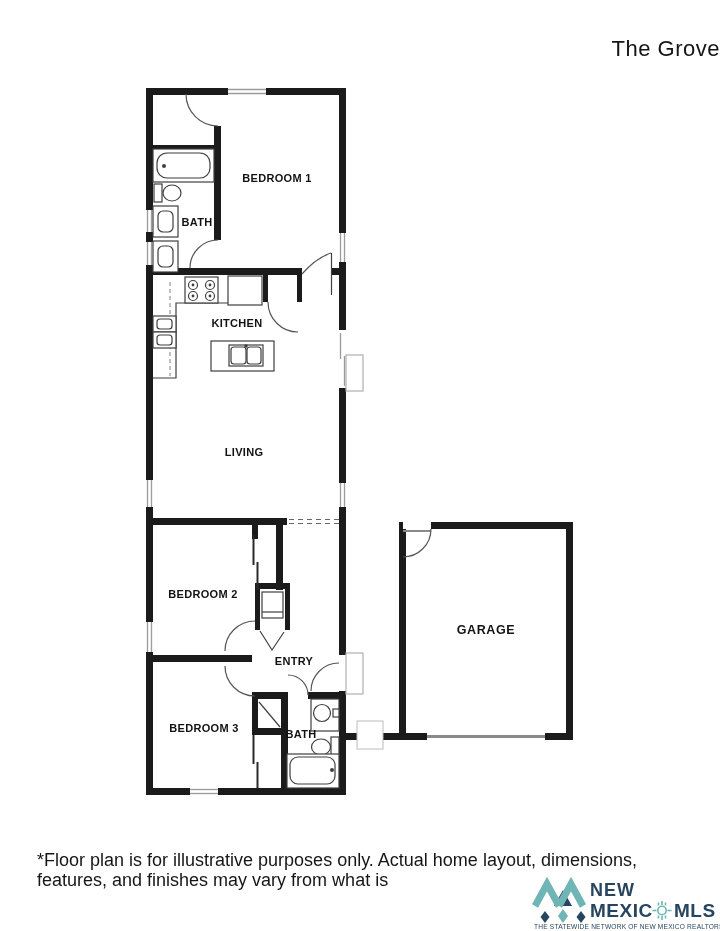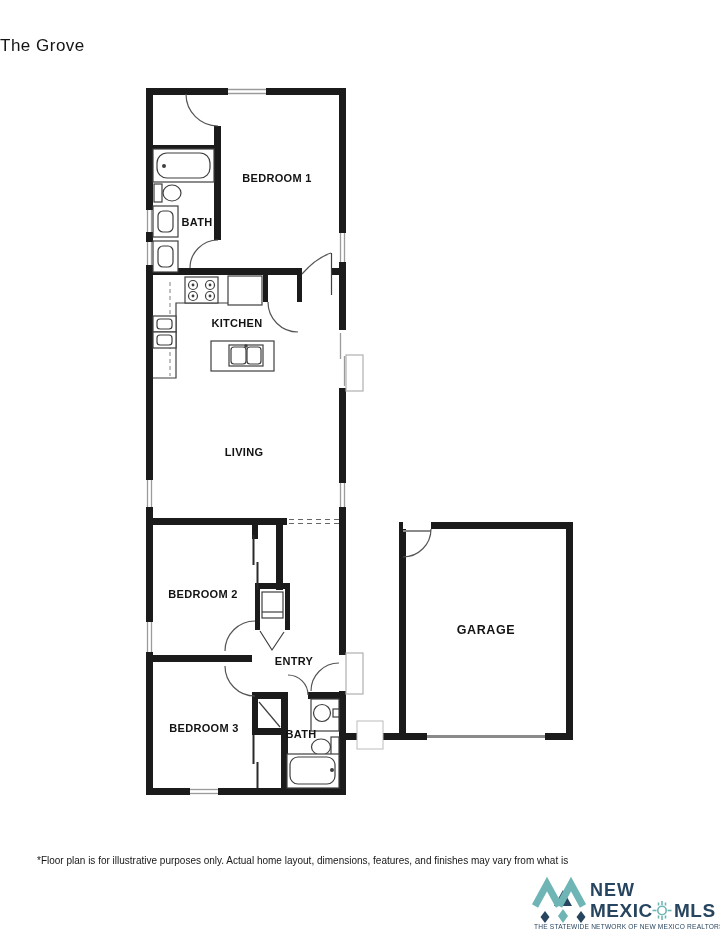--- a/index.html
+++ b/index.html
@@ -1,34 +1,34 @@
 <!DOCTYPE html>
 <html><head>
 <meta charset="utf-8">
 <style>
   html,body{margin:0;padding:0;background:#ffffff;}
   .page{position:relative;width:720px;height:931px;background:#fff;overflow:hidden;
         font-family:"Liberation Sans",sans-serif;}
-  .title{position:absolute;top:36px;left:0;right:0;text-align:left;
-         font-size:17px;font-weight:400;color:#141414;letter-spacing:.5px;}
+  .title{position:absolute;top:36px;left:0;right:0;text-align:right;
+         font-size:22px;font-weight:400;color:#141414;letter-spacing:.5px;}
   .plan-svg{position:absolute;left:0;top:0;}
   .w{fill:#1b1b1b;}
   .win{fill:#ffffff;}
   .winline{stroke:#9b9b9b;stroke-width:1.3;}
   .fx{fill:#ffffff;stroke:#3f3f3f;stroke-width:1.2;}
   .fxline{stroke:#3f3f3f;stroke-width:1.2;fill:none;}
   .arc{stroke:#555;stroke-width:1.2;fill:none;}
   .pad{fill:#ffffff;stroke:#b0b0b0;stroke-width:1.2;}
   .gray{stroke:#8a8a8a;}
   .dash{stroke:#666;stroke-width:1.2;fill:none;stroke-dasharray:5 4;}
   .cabdash{stroke:#808080;stroke-width:1;fill:none;stroke-dasharray:4 3;}
   .roomlabel{font-family:"Liberation Sans",sans-serif;font-weight:700;font-size:11px;
              fill:#121212;letter-spacing:.3px;text-anchor:middle;}
   .garagelabel{font-size:12.5px;letter-spacing:.6px;}
-  .disclaimer{position:absolute;left:37px;top:851px;width:665px;font-size:10px;
+  .disclaimer{position:absolute;left:37px;top:851px;width:665px;font-size:18px;
               line-height:19.5px;color:#161616;}
   .logo{position:absolute;left:532px;top:874px;}
 </style>
 </head>
 <body>
 
 <div class="page">
 
   <div class="title">The Grove</div>
 

